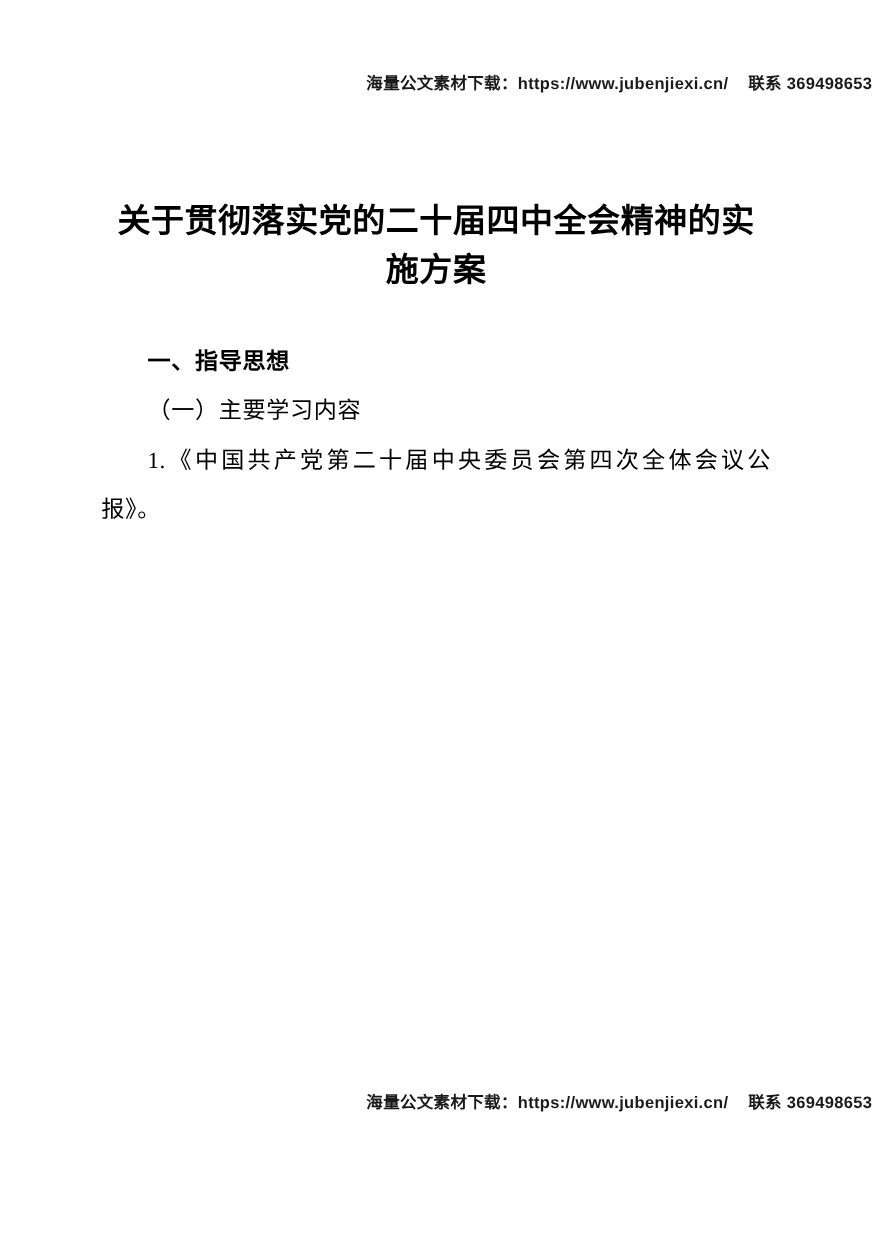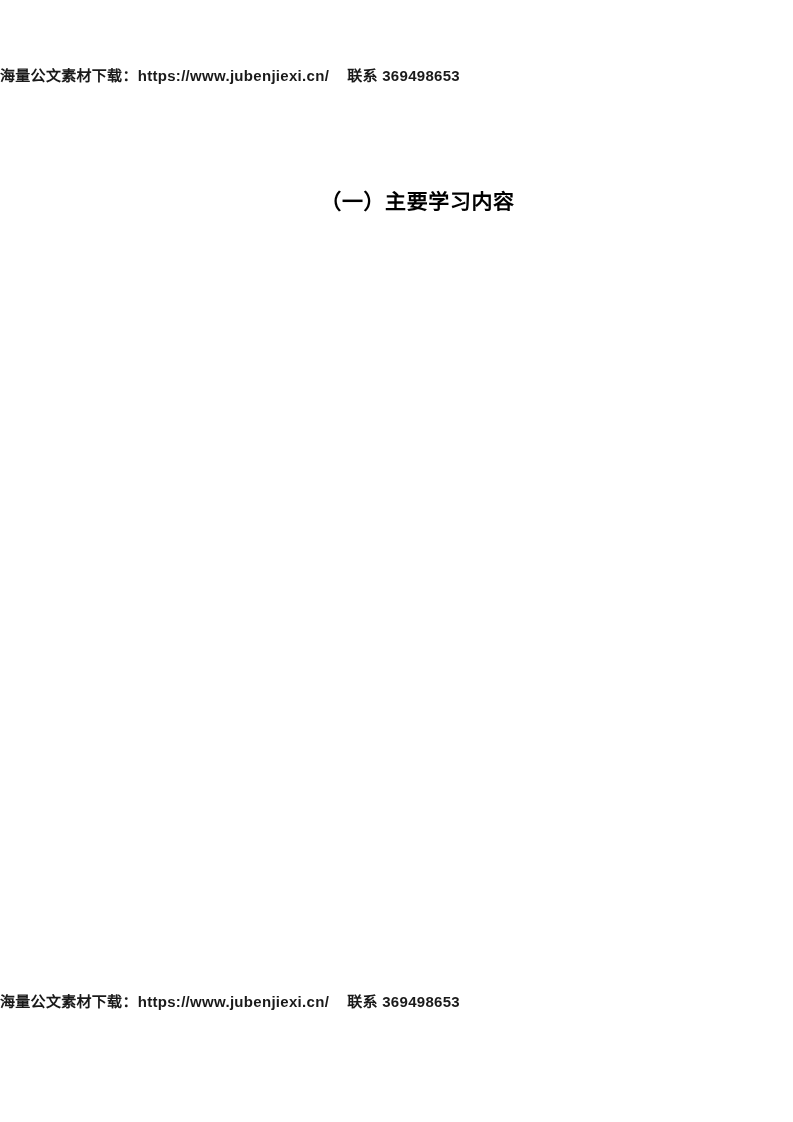--- a/index.html
+++ b/index.html
@@ -14,21 +14,21 @@
     background: #ffffff;
     color: #000000;
     overflow: hidden;
     font-family: "Liberation Serif", "DejaVu Serif", serif;
   }
   
   .running-line {
     position: absolute;
     left: 0;
     right: 0;
-    text-align: left;
+    text-align: right;
     font-family: "Liberation Sans", "DejaVu Sans", sans-serif;
     font-size: 15px;
     font-weight: 600;
     letter-spacing: 0.3px;
     color: #1a1a1a;
     white-space: nowrap;
   }
   .running-header { top: 64px; }
   .running-footer { top: 990px; }
   .running-line .contact { margin-left: 18px; }
@@ -64,25 +64,24 @@
     font-size: 21px;
     font-weight: 700;
     line-height: 45px;
     letter-spacing: 0.6px;
     text-indent: 2em;
   }
   .heading-2 {
     margin: 0;
     font-family: "Liberation Serif", "DejaVu Serif", serif;
     font-size: 21px;
-    font-weight: 700;
+    font-weight: 400;
     line-height: 45px;
     letter-spacing: 0.6px;
     text-indent: 2em;
-    text-align: center;
   }
   .list-item {
     margin: 0;
     font-size: 21px;
     line-height: 45px;
     letter-spacing: 0.6px;
     text-align: justify;
     text-justify: inter-ideograph;
     text-indent: 2em;
   }
@@ -90,27 +89,30 @@
 </head>
 <body>
 
 <div class="page">
 
   <div class="running-line running-header">
     <span>海量公文素材下载：</span><span>https://www.jubenjiexi.cn/</span><span class="contact">联系 369498653</span>
   </div>
 
   <div class="main">
+    <h1 class="doc-title">关于贯彻落实党的二十届四中全会精神的实施方案</h1>
 
 
+    <h2 class="heading-1">一、指导思想</h2>
 
 
 
     <h3 class="heading-2">（一）主要学习内容</h3>
 
+    <p class="list-item">1.《中国共产党第二十届中央委员会第四次全体会议公报》。</p>
 
   </div>
 
   <div class="running-line running-footer">
     <span>海量公文素材下载：</span><span>https://www.jubenjiexi.cn/</span><span class="contact">联系 369498653</span>
   </div>
 
 </div>
 
 </body></html>

